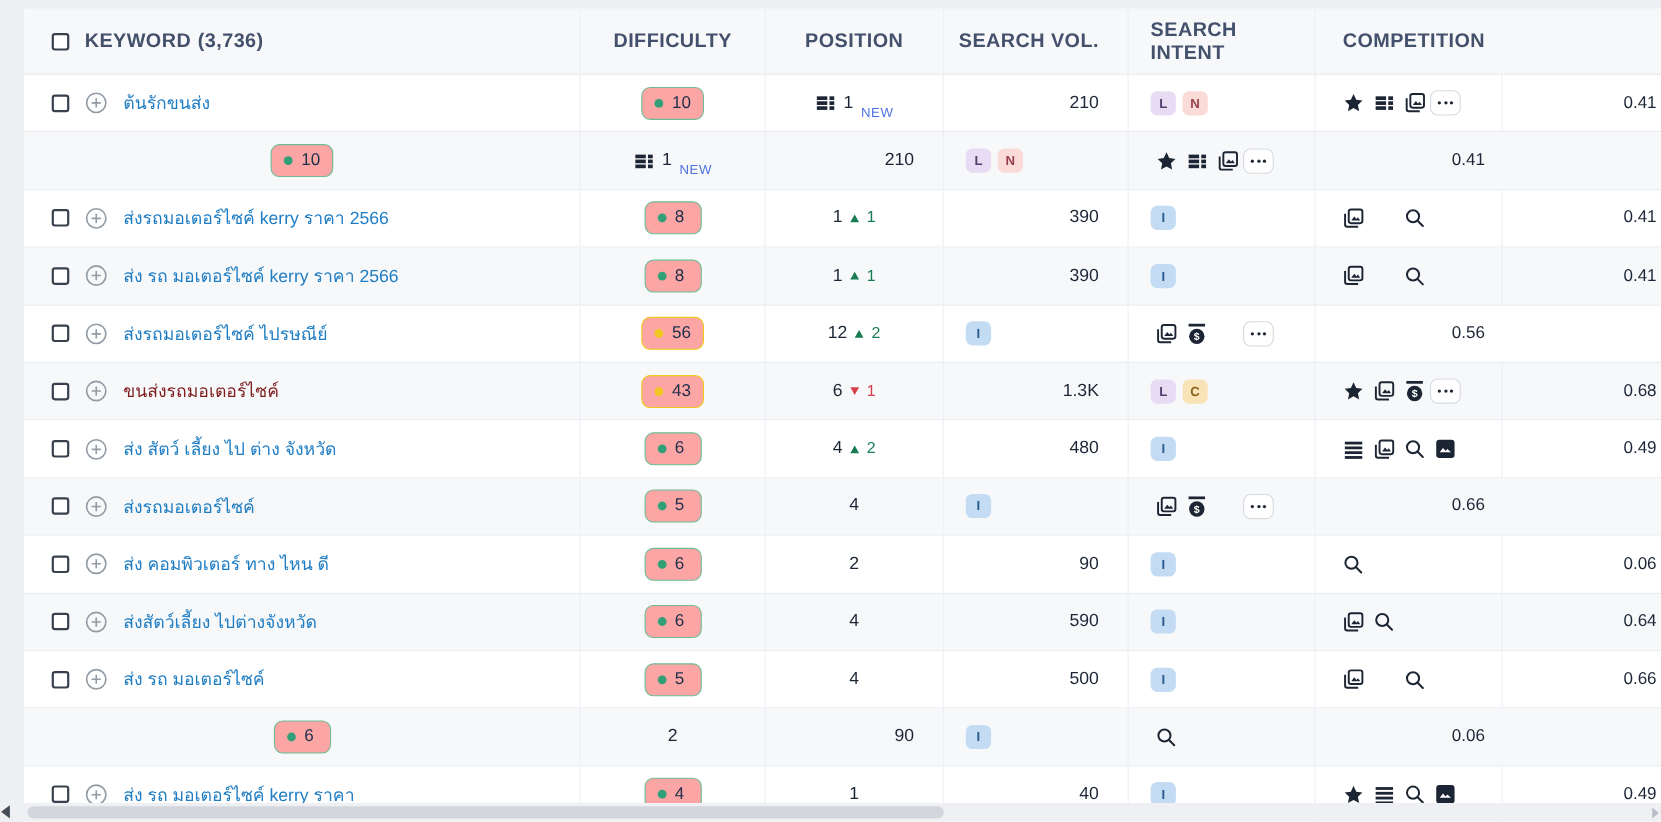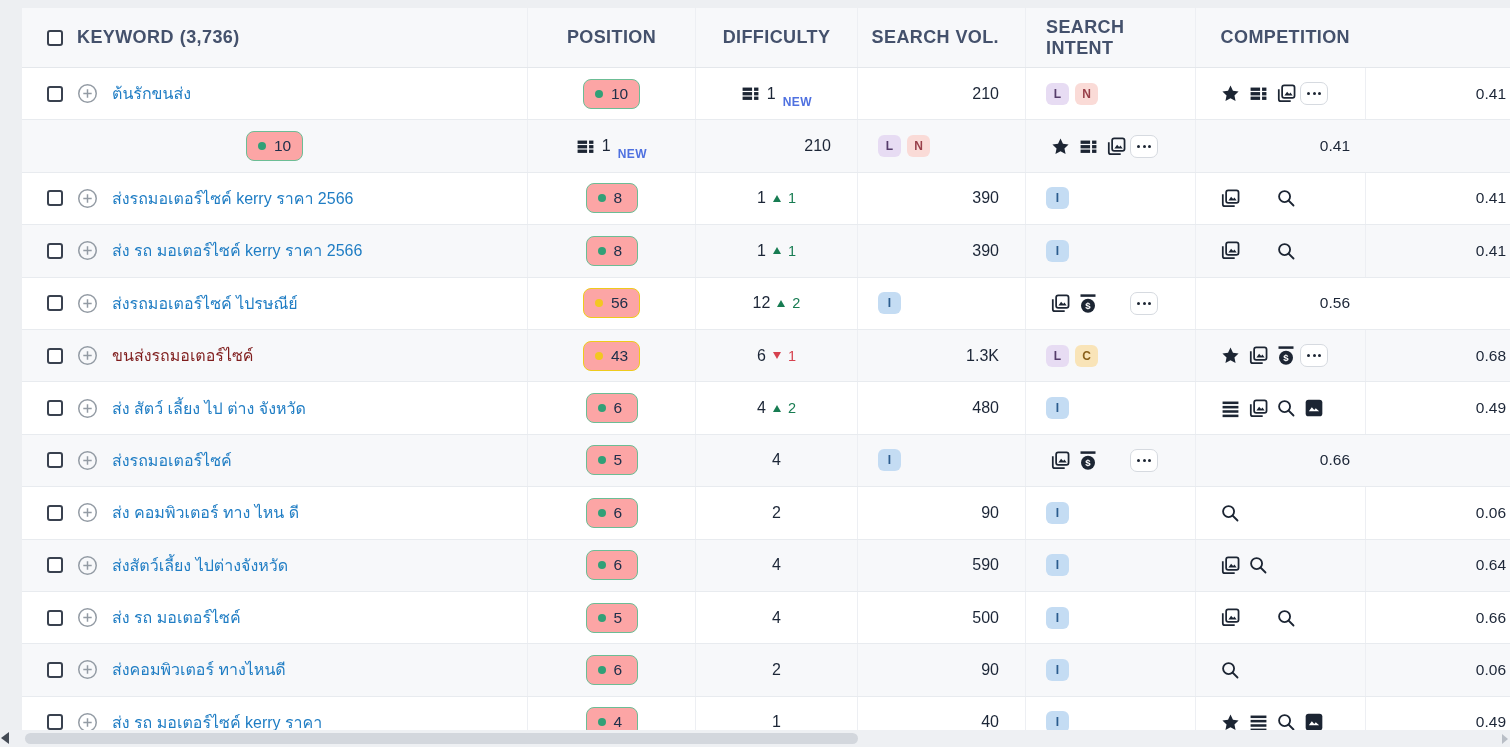--- a/index.html
+++ b/index.html
@@ -22,21 +22,21 @@
   .cell-comp { justify-content:flex-end; padding-right:16px; }
   .checkbox { width:16px; height:16px; min-width:16px; border:2px solid #39414f; border-radius:3px;
     background:#fff; cursor:pointer; }
   .kw-link { font-size:16px; cursor:pointer; text-decoration:none; white-space:nowrap; overflow:hidden; }
   .kw-count { margin-left:6px; }
   .diff-pill { display:inline-flex; align-items:center; gap:8px; background:#fca5a5; border:1px solid;
     border-radius:8px; padding:5px 11px; min-width:52px; justify-content:flex-start; }
   .diff-dot { width:8px; height:8px; border-radius:50%; }
   .diff-val { font-size:15.5px; color:#20304a; }
   .pos-wrap { display:flex; align-items:center; gap:7px; font-size:16px; color:#1c2637; }
-  .new-tag { font-size:12px; font-weight:bold; letter-spacing:.5px;margin-top:16px; }
+  .new-tag { font-size:12px; font-weight:normal; letter-spacing:.5px;margin-top:16px; }
   .tri-up { width:0; height:0; border-left:4.5px solid transparent; border-right:4.5px solid transparent;
     border-bottom:7px solid #177c52; }
   .tri-down { width:0; height:0; border-left:4.5px solid transparent; border-right:4.5px solid transparent;
     border-top:7px solid #d6414e; }
   .delta { font-size:14.5px; }
   .vol { font-size:16px; color:#1c2637; }
   .comp { font-size:15.5px; color:#1c2637; }
   .intent-badge { width:23px; height:22px; border-radius:6px; display:flex; align-items:center;
     justify-content:center; font-size:12px; font-weight:bold; }
   .serp-slot { width:28px; height:28px; display:flex; align-items:center; justify-content:center; }
@@ -59,24 +59,24 @@
 
 <div class="panel">
   <div class="grid-row thead">
     <div class="cell-keyword">
       <div class="checkbox"></div>
       <div>
         <span>KEYWORD</span><span class="kw-count">(3,736)</span>
       </div>
     </div>
     <div class="cell-center">
+        <span>DIFFICULTY</span>
+      </div>
+    <div class="cell-center">
         <span>POSITION</span>
-      </div>
-    <div class="cell-center">
-        <span>DIFFICULTY</span>
       </div>
     <div class="cell-right">
         <span>SEARCH VOL.</span>
       </div>
     <div class="cell-intent">
         <span>SEARCH INTENT</span>
       </div>
     <div class="cell-comp">
         <span>COMPETITION</span>
       </div>
@@ -757,30 +757,20 @@
                 <path d="M15.3 15.3L21 21"></path>
               </svg>
             </span>
           </span>
         </div>
         <div class="cell-comp">
           <span class="comp">0.66</span>
         </div>
       </div>
       <div class="grid-row trow alt">
-        <div class="cell-keyword">
-          <div class="checkbox"></div>
-          <span class="plus-btn">
-            <svg width="21" height="21" viewBox="0 0 24 24" fill="none" stroke="#939ba4" stroke-width="1.7">
-              <circle cx="12" cy="12" r="10"></circle>
-              <path d="M12 7.2v9.6M7.2 12h9.6"></path>
-            </svg>
-          </span>
-          <a class="kw-link" style="color: rgb(31, 125, 196);">ส่งคอมพิวเตอร์ ทางไหนดี</a>
-        </div>
         <div class="cell-center">
           <span class="diff-pill" style="border-color: rgb(108, 189, 149);">
             <span class="diff-dot" style="background: rgb(49, 160, 119);"></span>
             <span class="diff-val">6</span>
           </span>
         </div>
         <div class="cell-center">
           <span class="pos-wrap">
             <span>2</span>
           </span>

